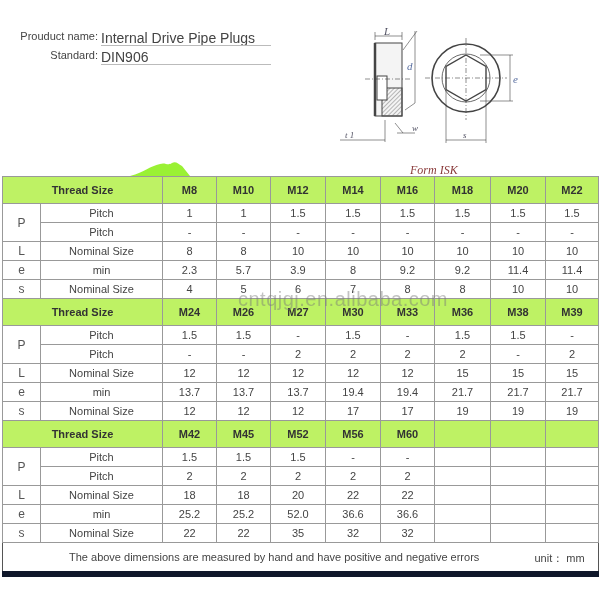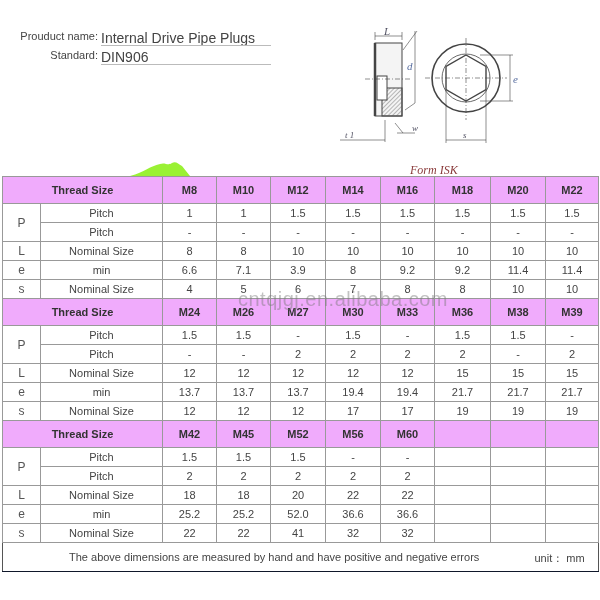--- a/index.html
+++ b/index.html
@@ -7,23 +7,23 @@
   .spec { position:absolute; left:0; top:26px; width:300px; }
   .spec-row { position:relative; height:19px; }
   .spec-label { position:absolute; right:202px; top:4px; font-size:11px; color:#444; white-space:nowrap; }
   .spec-value { position:absolute; left:101px; top:4px; font-size:14px; color:#444; white-space:nowrap; }
   .spec-line { position:absolute; left:101px; width:170px; bottom:-1px; border-bottom:1px solid #bbb; }
   .drawing { position:absolute; left:335px; top:28px; width:190px; height:148px; }
   .form-label { position:absolute; left:410px; top:163px; font-family:"Liberation Serif", serif; font-style:italic; font-size:12px; color:#8a3a3a; }
   .deco { position:absolute; left:110px; top:158px; width:90px; height:18px; }
   table.dims { position:absolute; left:2px; top:176px; width:596px; border-collapse:collapse; table-layout:fixed; font-size:11px; color:#444; }
   table.dims td { border:1px solid #999; text-align:center; padding:0; height:18px; }
-  table.dims tr.hdr td { background:#f0abfc; height:26px; font-weight:bold; color:#333; font-size:11px; }
+  table.dims tr.hdr td { background:#bef264; height:26px; font-weight:bold; color:#333; font-size:11px; }
   table.dims td.letter { font-size:12px; color:#555; }
-  table.dims td.foot { height:28px; text-align:left; padding-left:66px; border-left:1px solid #555; border-right:1px solid #555; border-bottom:1px solid #0f172a; }
+  table.dims td.foot { height:28px; text-align:left; padding-left:66px; border-left:1px solid #555; border-right:1px solid #555; border-bottom:6px solid #0f172a; }
   .foot-unit { position:absolute; left:488px;margin-left:44px; }
   .watermark { position:absolute; left:200px; top:288px; font-size:20px; color:rgba(120,120,120,0.45); letter-spacing:0.5px; white-space:nowrap;margin-left:38px; }
 </style>
 </head>
 <body>
 
 <div class="spec">
   <div class="spec-row">
     <span class="spec-label">Prouduct name:</span>
     <span class="spec-value">Internal Drive Pipe Plugs</span>
@@ -146,22 +146,22 @@
       <td>10</td>
       <td>10</td>
       <td>10</td>
       <td>10</td>
       <td>10</td>
       <td>10</td>
     </tr>
     <tr>
       <td class="letter">e</td>
       <td>min</td>
-      <td>6.6</td>
-      <td>7.1</td>
+      <td>2.3</td>
+      <td>5.7</td>
       <td>3.9</td>
       <td>8</td>
       <td>9.2</td>
       <td>9.2</td>
       <td>11.4</td>
       <td>11.4</td>
     </tr>
     <tr>
       <td class="letter">s</td>
       <td>Nominal Size</td>
@@ -302,21 +302,21 @@
       <td>36.6</td>
       <td></td>
       <td></td>
       <td></td>
     </tr>
     <tr>
       <td class="letter">s</td>
       <td>Nominal Size</td>
       <td>22</td>
       <td>22</td>
-      <td>41</td>
+      <td>35</td>
       <td>32</td>
       <td>32</td>
       <td></td>
       <td></td>
       <td></td>
     </tr>
 
     <tr>
       <td colspan="10" class="foot">
         <span>The above dimensions are measured by hand and have positive and negative errors</span>

